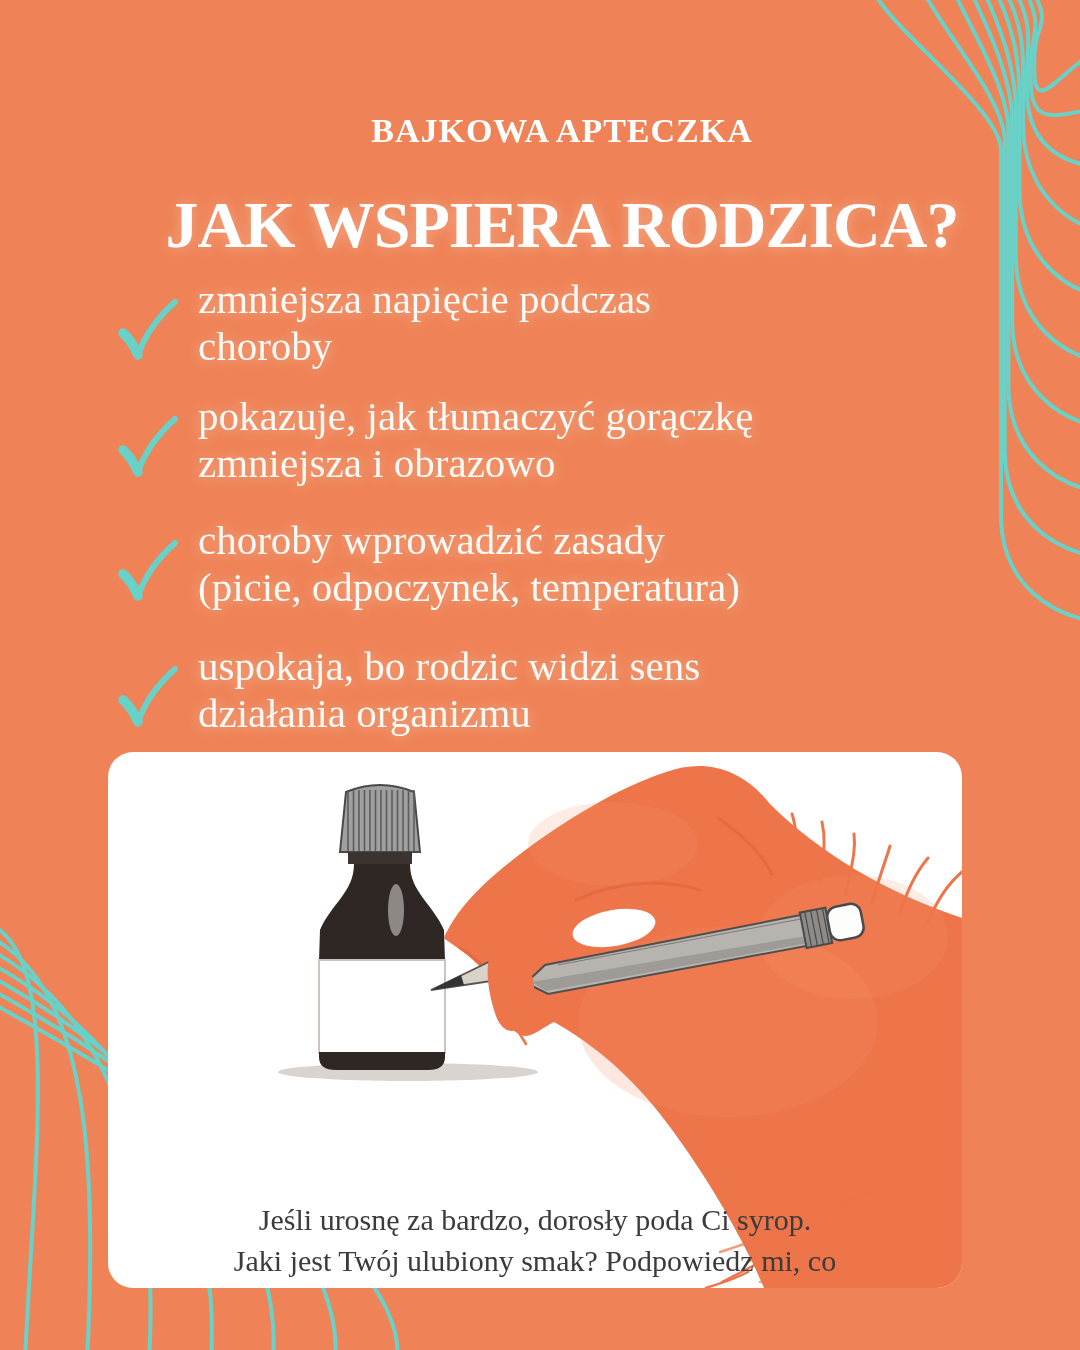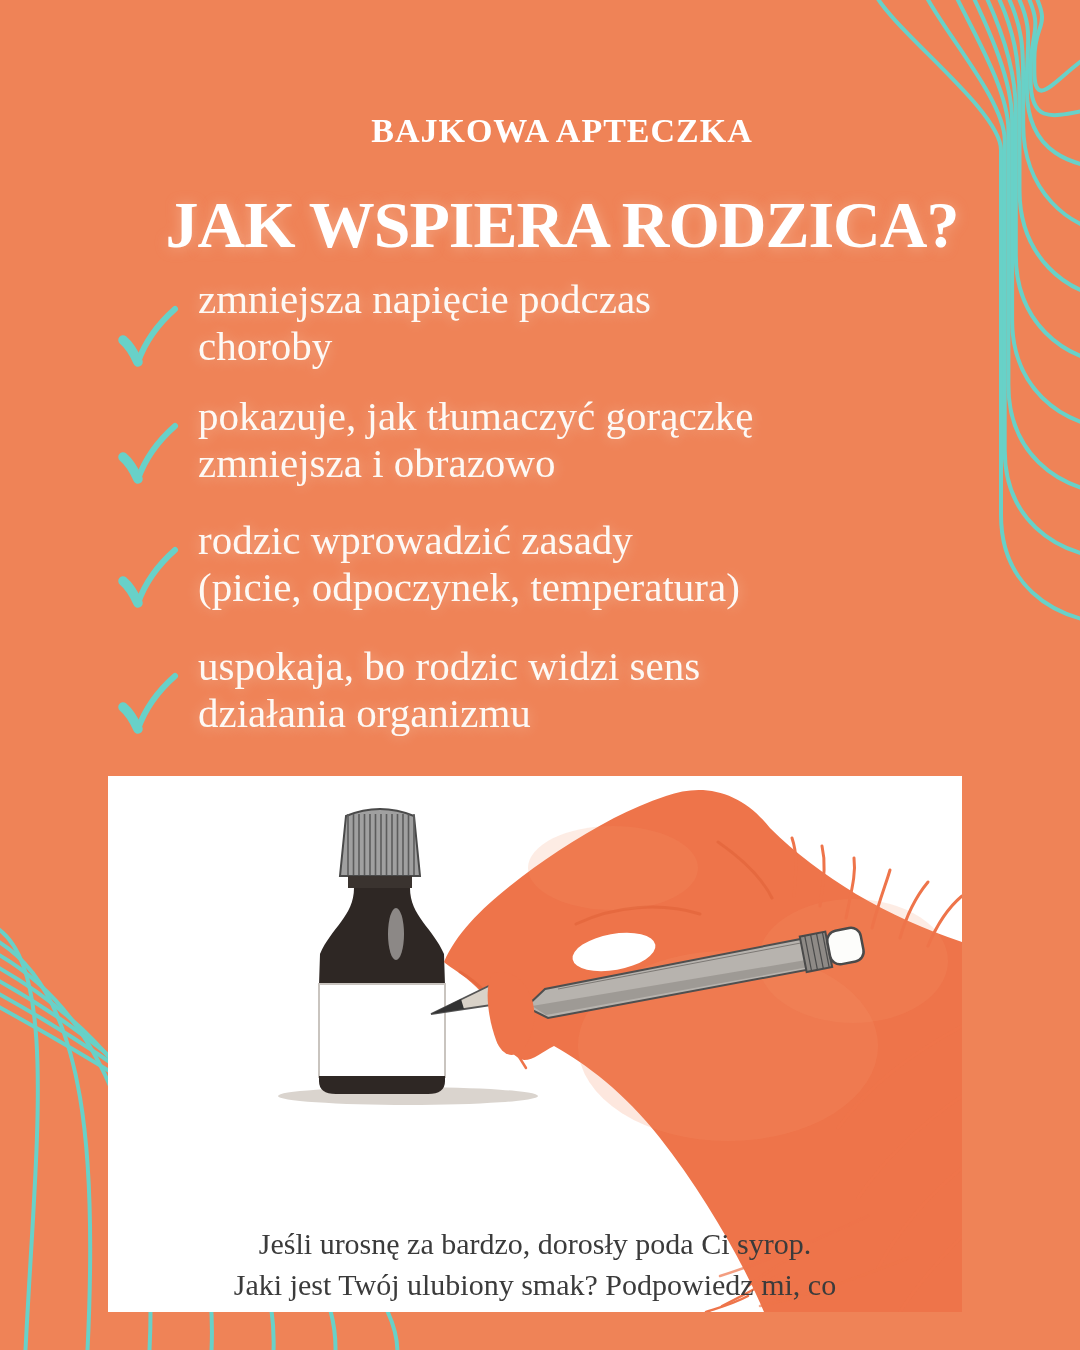--- a/index.html
+++ b/index.html
@@ -14,29 +14,29 @@
   .swoosh.bl{left:0;bottom:0;width:420px;height:450px;}
   .eyebrow{
     position:absolute;z-index:2;top:112px;left:0;right:0;text-align:center;
     color:#fff;font-size:34px;font-weight:700;letter-spacing:1px;
   }
   .title{
     position:absolute;z-index:2;top:183px;left:0;right:0;margin:4px;text-align:center;
     color:#fff;font-size:66px;font-weight:700;letter-spacing:-1px;
     text-shadow:0 1px 14px rgba(255,235,220,.35);
   }
-  .check-item{position:absolute;z-index:2;left:112px;display:flex;align-items:flex-end;}
+  .check-item{position:absolute;z-index:2;left:112px;display:flex;align-items:center;}
   .check-item .mark{flex:0 0 auto;margin-top:14px;}
   .check-text{
     margin-left:18px;color:#FDF9F5;font-size:41px;line-height:47px;font-weight:400;
     text-shadow:0 1px 14px rgba(255,235,220,.45);
   }
   .card{
-    position:absolute;z-index:3;left:108px;top:776px;width:854px;height:536px;
-    background:#fff;overflow:hidden;
+    position:absolute;z-index:3;left:108px;top:752px;width:854px;height:536px;
+    background:#fff;overflow:hidden;border-radius:25px;
   }
   .card svg.illus{position:absolute;top:0;left:0;}
   .caption{
     position:absolute;left:0;right:0;top:447px;text-align:center;z-index:4;
     color:var(--ink,#3B3B3B);font-size:30px;line-height:41px;font-weight:400;
   }
   .fur{stroke:var(--hand,#EE744A);fill:none;stroke-linecap:round;}
   .crease{stroke:#DC5E33;opacity:.45;fill:none;stroke-width:3;stroke-linecap:round;}
 </style>
 </head>
@@ -90,21 +90,21 @@
         <div>zmniejsza i obrazowo</div>
     </div>
   </div>
 
   <div class="check-item" style="top:517px">
     <svg class="mark" width="68" height="66" viewBox="0 0 68 66">
       <path d="M11 36 C17 41 22 49 26 58" fill="none" stroke="var(--teal)" stroke-width="9.5" stroke-linecap="round"></path>
       <path d="M26 58 C33 38 46 20 63 5" fill="none" stroke="var(--teal)" stroke-width="6" stroke-linecap="round"></path>
     </svg>
     <div class="check-text">
-      <div>rodzic wprowadzić zasady</div>
+      <div>choroby wprowadzić zasady</div>
         <div>(picie, odpoczynek, temperatura)</div>
     </div>
   </div>
 
   <div class="check-item" style="top:643px">
     <svg class="mark" width="68" height="66" viewBox="0 0 68 66">
       <path d="M11 36 C17 41 22 49 26 58" fill="none" stroke="var(--teal)" stroke-width="9.5" stroke-linecap="round"></path>
       <path d="M26 58 C33 38 46 20 63 5" fill="none" stroke="var(--teal)" stroke-width="6" stroke-linecap="round"></path>
     </svg>
     <div class="check-text">

